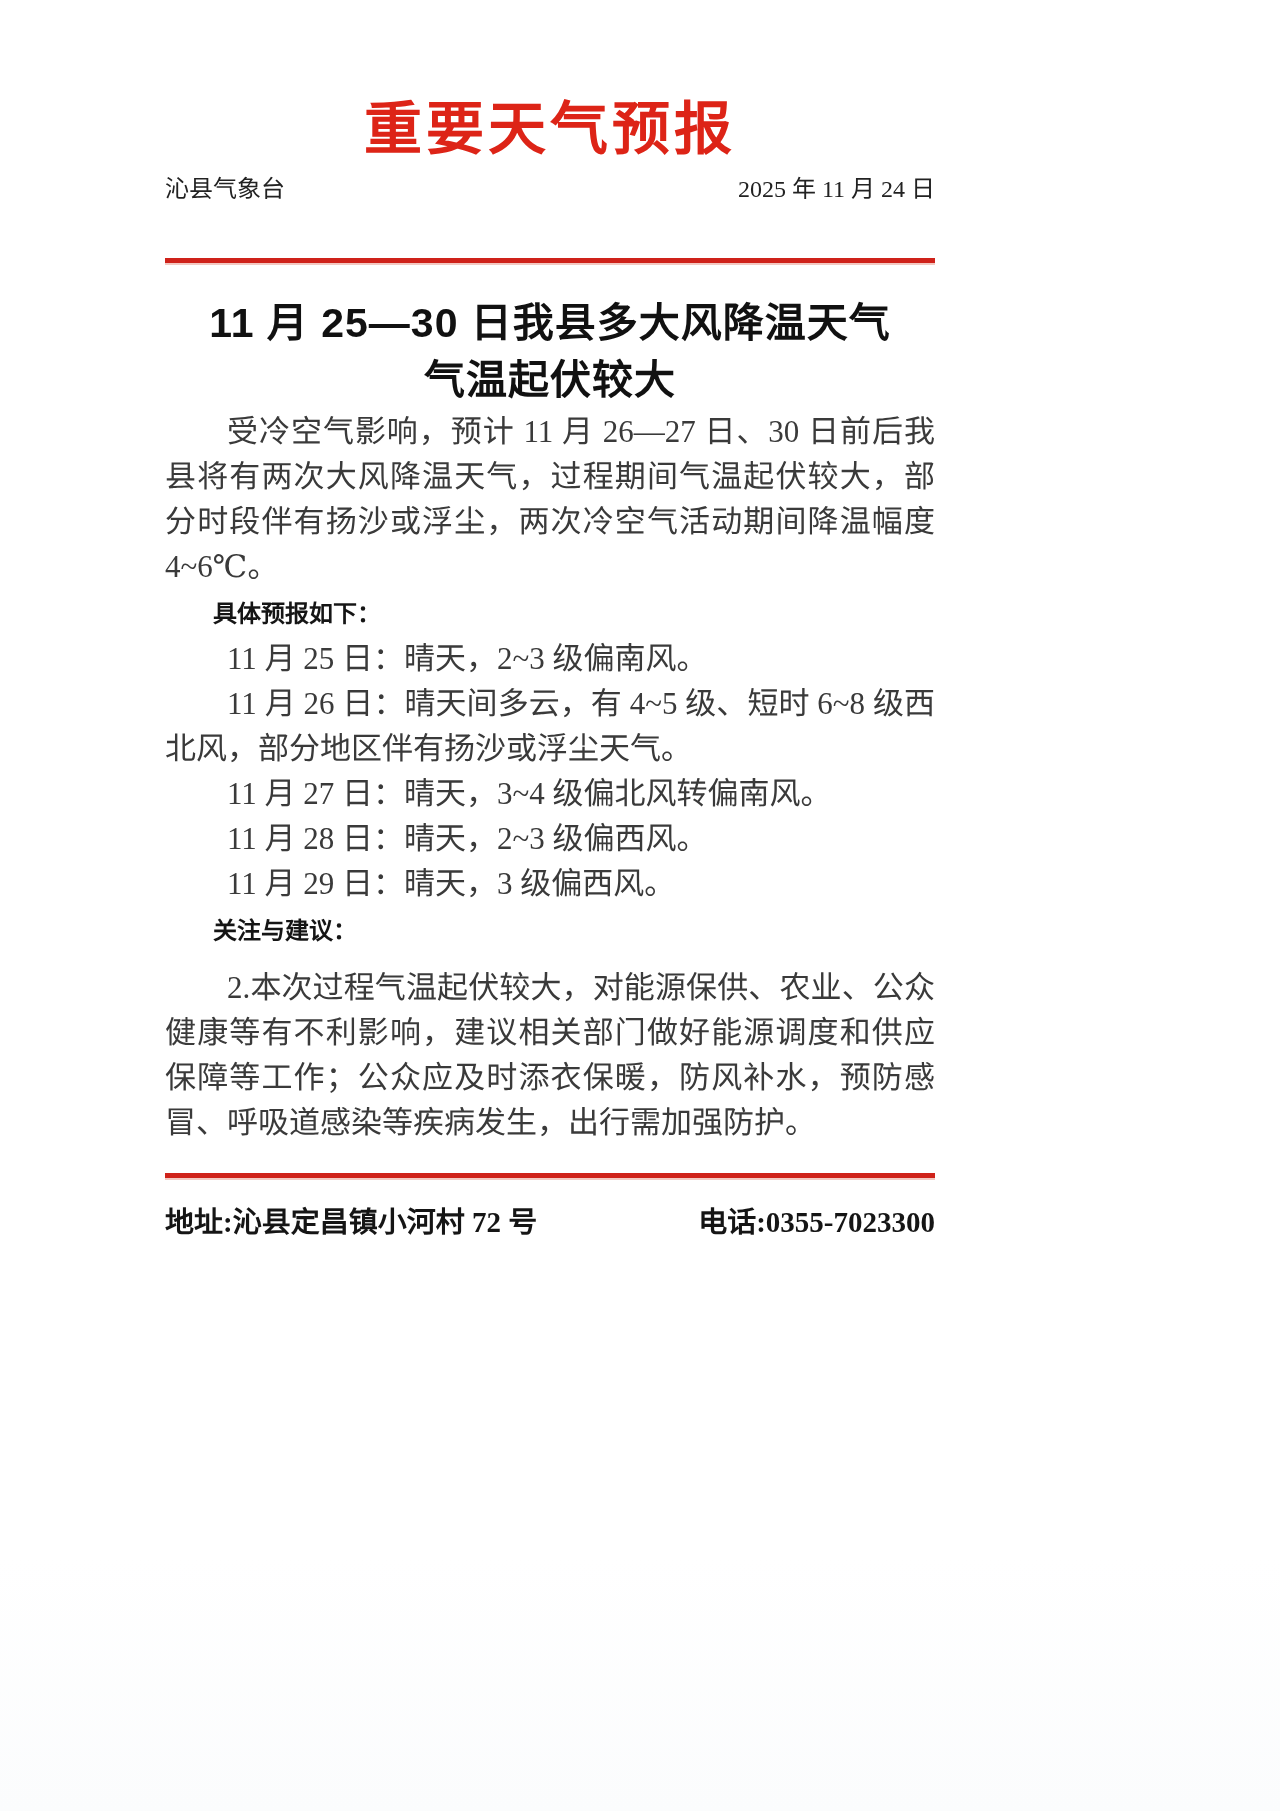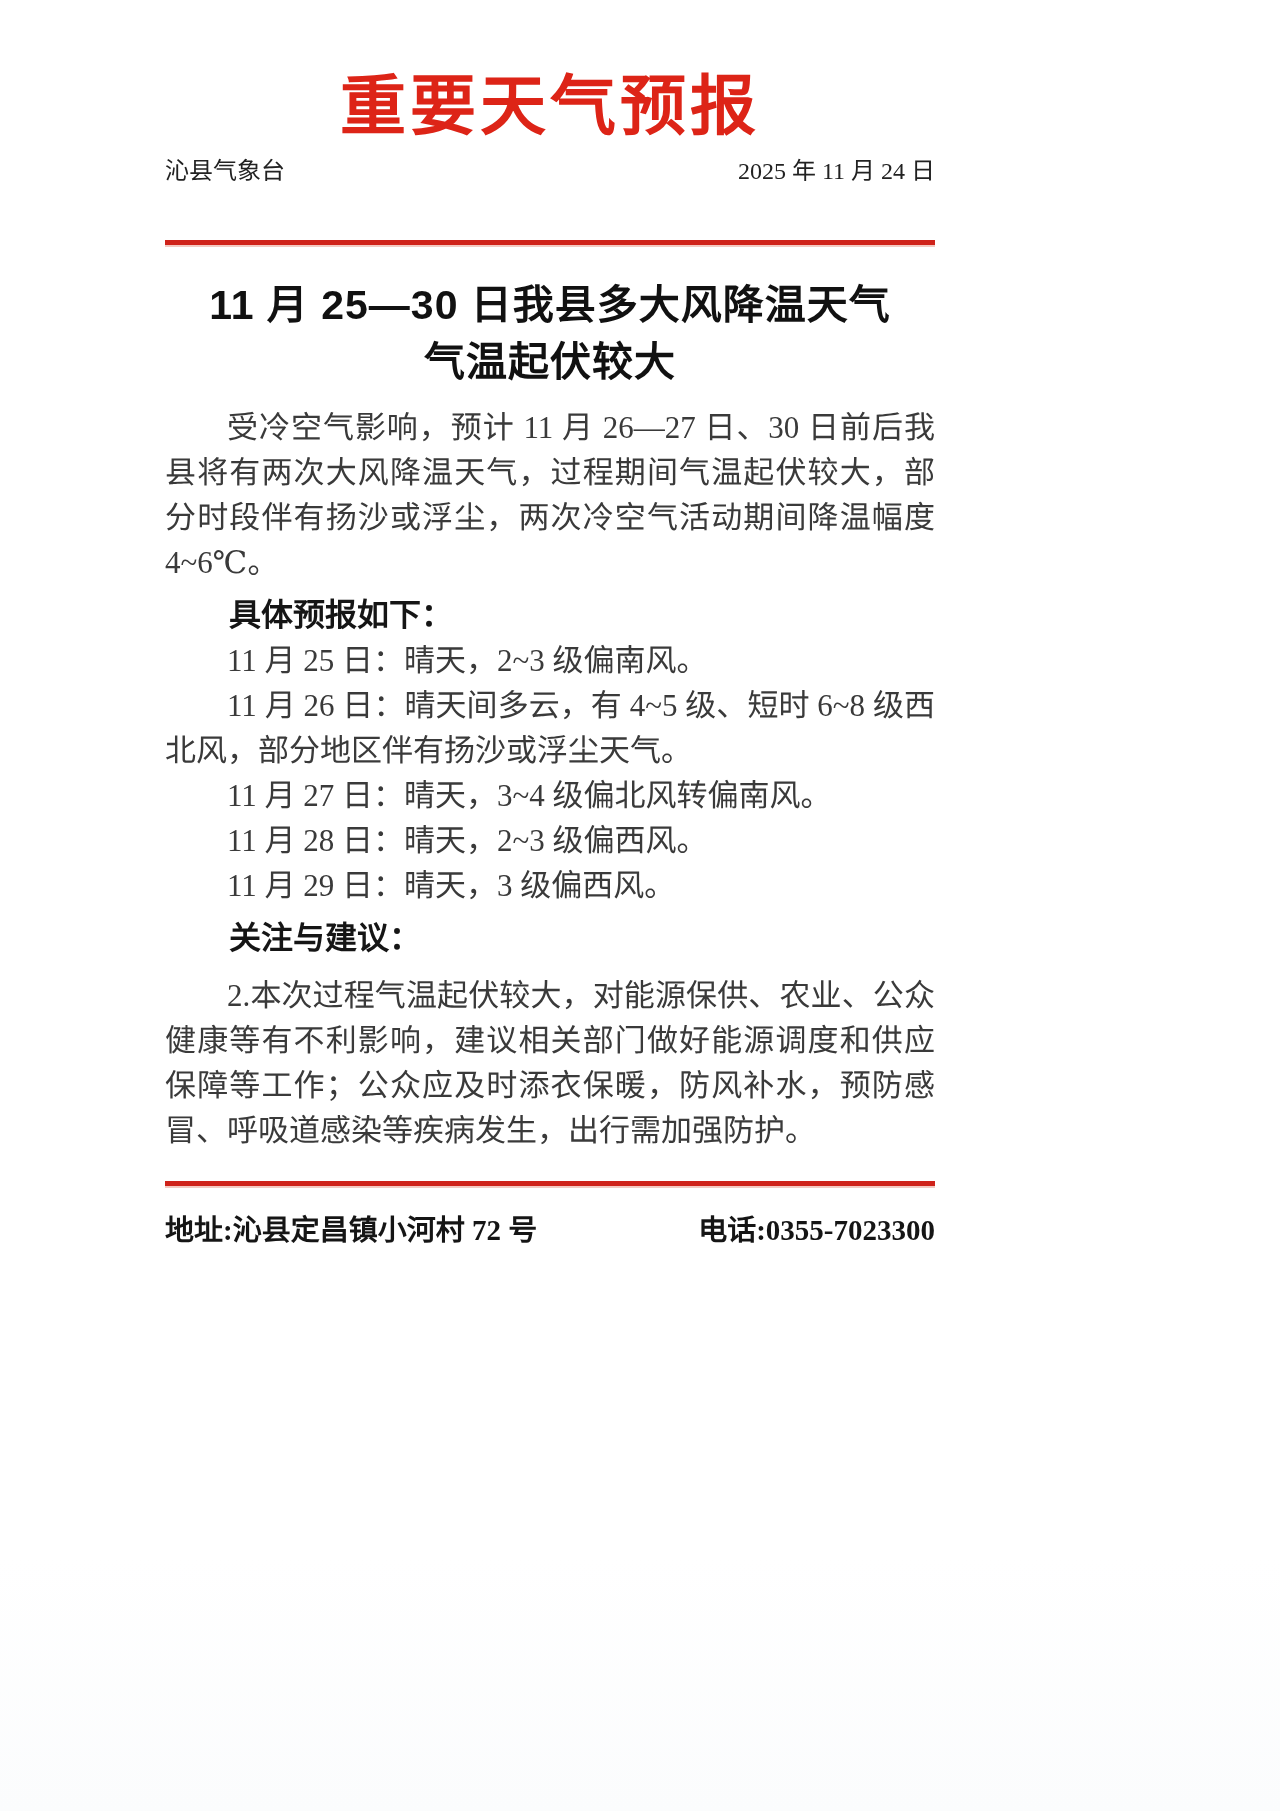--- a/index.html
+++ b/index.html
@@ -14,24 +14,24 @@
   }
   .sheet {
     position: relative;
     width: 1280px;
     height: 1811px;
     background: linear-gradient(180deg, #ffffff 0%, #ffffff 86%, #fbfcfd 100%);
     padding-left: 165px;
     padding-right: 345px; 
   }
   .masthead-title {
-    padding-top: 68px;
+    padding-top: 96px;
     font-family: "Liberation Serif", "DejaVu Serif", serif;
     font-weight: 700;
-    font-size: 66px;
+    font-size: 58px;
     line-height: 1.18;
     letter-spacing: 4px;
     text-align: center;
     color: #dd2417;
   }
   .issue-line {
     margin-top: 16px;
     font-size: 28px;
     line-height: 34px;
     text-align: center;
@@ -61,26 +61,26 @@
     text-align: center;
     color: #111;
     letter-spacing: 1px;
   }
   .bodytext {
     font-size: 31px;
     line-height: 45px;
     text-align: justify;
     color: #3a3a3a;
   }
-  .intro { margin-top: 14px; text-indent: 2em; }
+  .intro { text-indent: 2em; }
   .sub-heading {
-    margin-top: 8px;
+    margin-top: 2px;
     font-family: "Liberation Sans", "DejaVu Sans", sans-serif;
     font-weight: 700;
-    font-size: 32px;
+    font-size: 24px;
     line-height: 45px;
     color: #151515;
     text-indent: 2em;
   }
   .item { text-indent: 2em; }
   .advice-2 { margin-top: 12px; }
   .rule-bottom { margin-top: 28px; }
   .footer-row {
     margin-top: 24px;
     display: flex;

